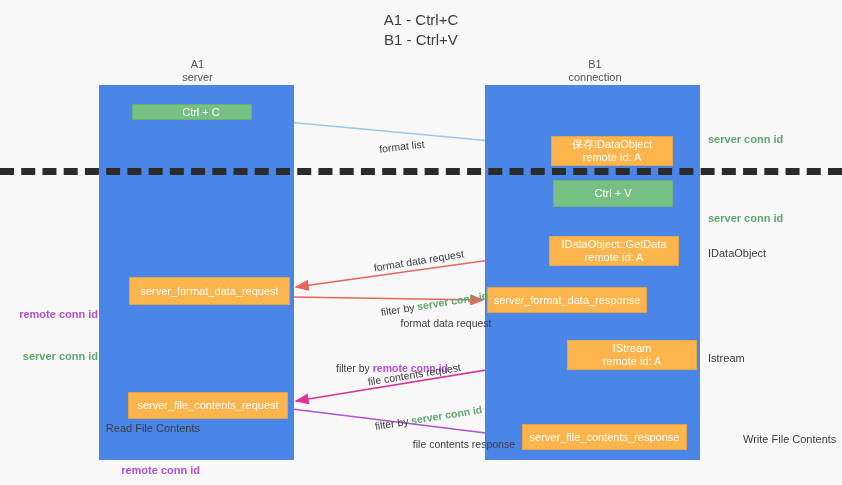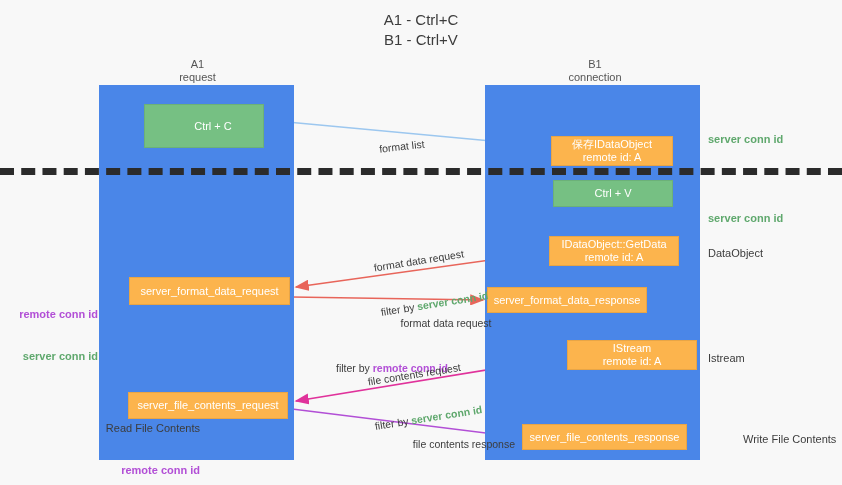--- a/index.html
+++ b/index.html
@@ -45,21 +45,21 @@
     box-sizing:border-box;
     display:flex;flex-direction:column;
     align-items:center;justify-content:center;
     color:#ffffff;font-size:11px;line-height:13px;
     text-align:center;white-space:pre;
     border:1px solid rgba(0,0,0,.08);
   }
   .node.green{background:#76c083;}
   .node.orange{background:#fcb44d;}
 
-  #n-ctrlc{left:144px;top:104px;width:120px;height:44px;padding-left:18px;}
+  #n-ctrlc{left:132px;top:104px;width:120px;height:16px;padding-left:18px;}
   #n-save{left:551px;top:128px;width:122px;height:30px;margin-top:8px;}
   #n-ctrlv{left:553px;top:180px;width:120px;height:27px;}
   #n-getdata{left:549px;top:236px;width:130px;height:30px;}
   #n-fdresp{left:487px;top:287px;width:160px;height:26px;}
   #n-istream{left:567px;top:340px;width:130px;height:30px;}
   #n-fcresp{left:522px;top:424px;width:165px;height:26px;}
   #n-fdreq{left:129px;top:277px;width:161px;height:28px;}
   #n-fcreq{left:128px;top:392px;width:160px;height:27px;}
 
   
@@ -131,21 +131,21 @@
     <line x1="292" y1="409" x2="518" y2="437" stroke="#b24fd6" stroke-width="1.6" marker-end="url(#ah-purple)"></line>
   </svg>
 
   <div class="abs" id="title">A1 - Ctrl+C
 B1 - Ctrl+V</div>
 
   <div class="abs lane" id="lane-a1"></div>
   <div class="abs lane" id="lane-b1"></div>
 
   <div class="abs col-head" id="head-a1">A1
-request</div>
+server</div>
   <div class="abs col-head" id="head-b1">B1
 connection</div>
 
   <div class="abs node green" id="n-ctrlc">
     <span>Ctrl + C</span>
   </div>
 
   <div class="abs node orange" id="n-fcreq">
     <span>server_file_contents_request</span>
   </div>
@@ -180,21 +180,21 @@
   <div class="abs node orange" id="n-fcresp">
     <span>server_file_contents_response</span>
   </div>
 
   <div class="abs" id="divider"></div>
 
   <div class="abs side green-t" id="s-servconn1">server conn id</div>
 
   <div class="abs side green-t" id="s-servconn2">server conn id</div>
 
-  <div class="abs side" id="s-dataobject">DataObject</div>
+  <div class="abs side" id="s-dataobject">IDataObject</div>
 
   <div class="abs side" id="s-istream">Istream</div>
 
   <div class="abs side" id="s-writefile">Write File Contents</div>
 
   <div class="abs side" id="s-left-1">
     <div class="purple-t">remote conn id</div>
     <div class="green-t">server conn id</div>
   </div>
 

